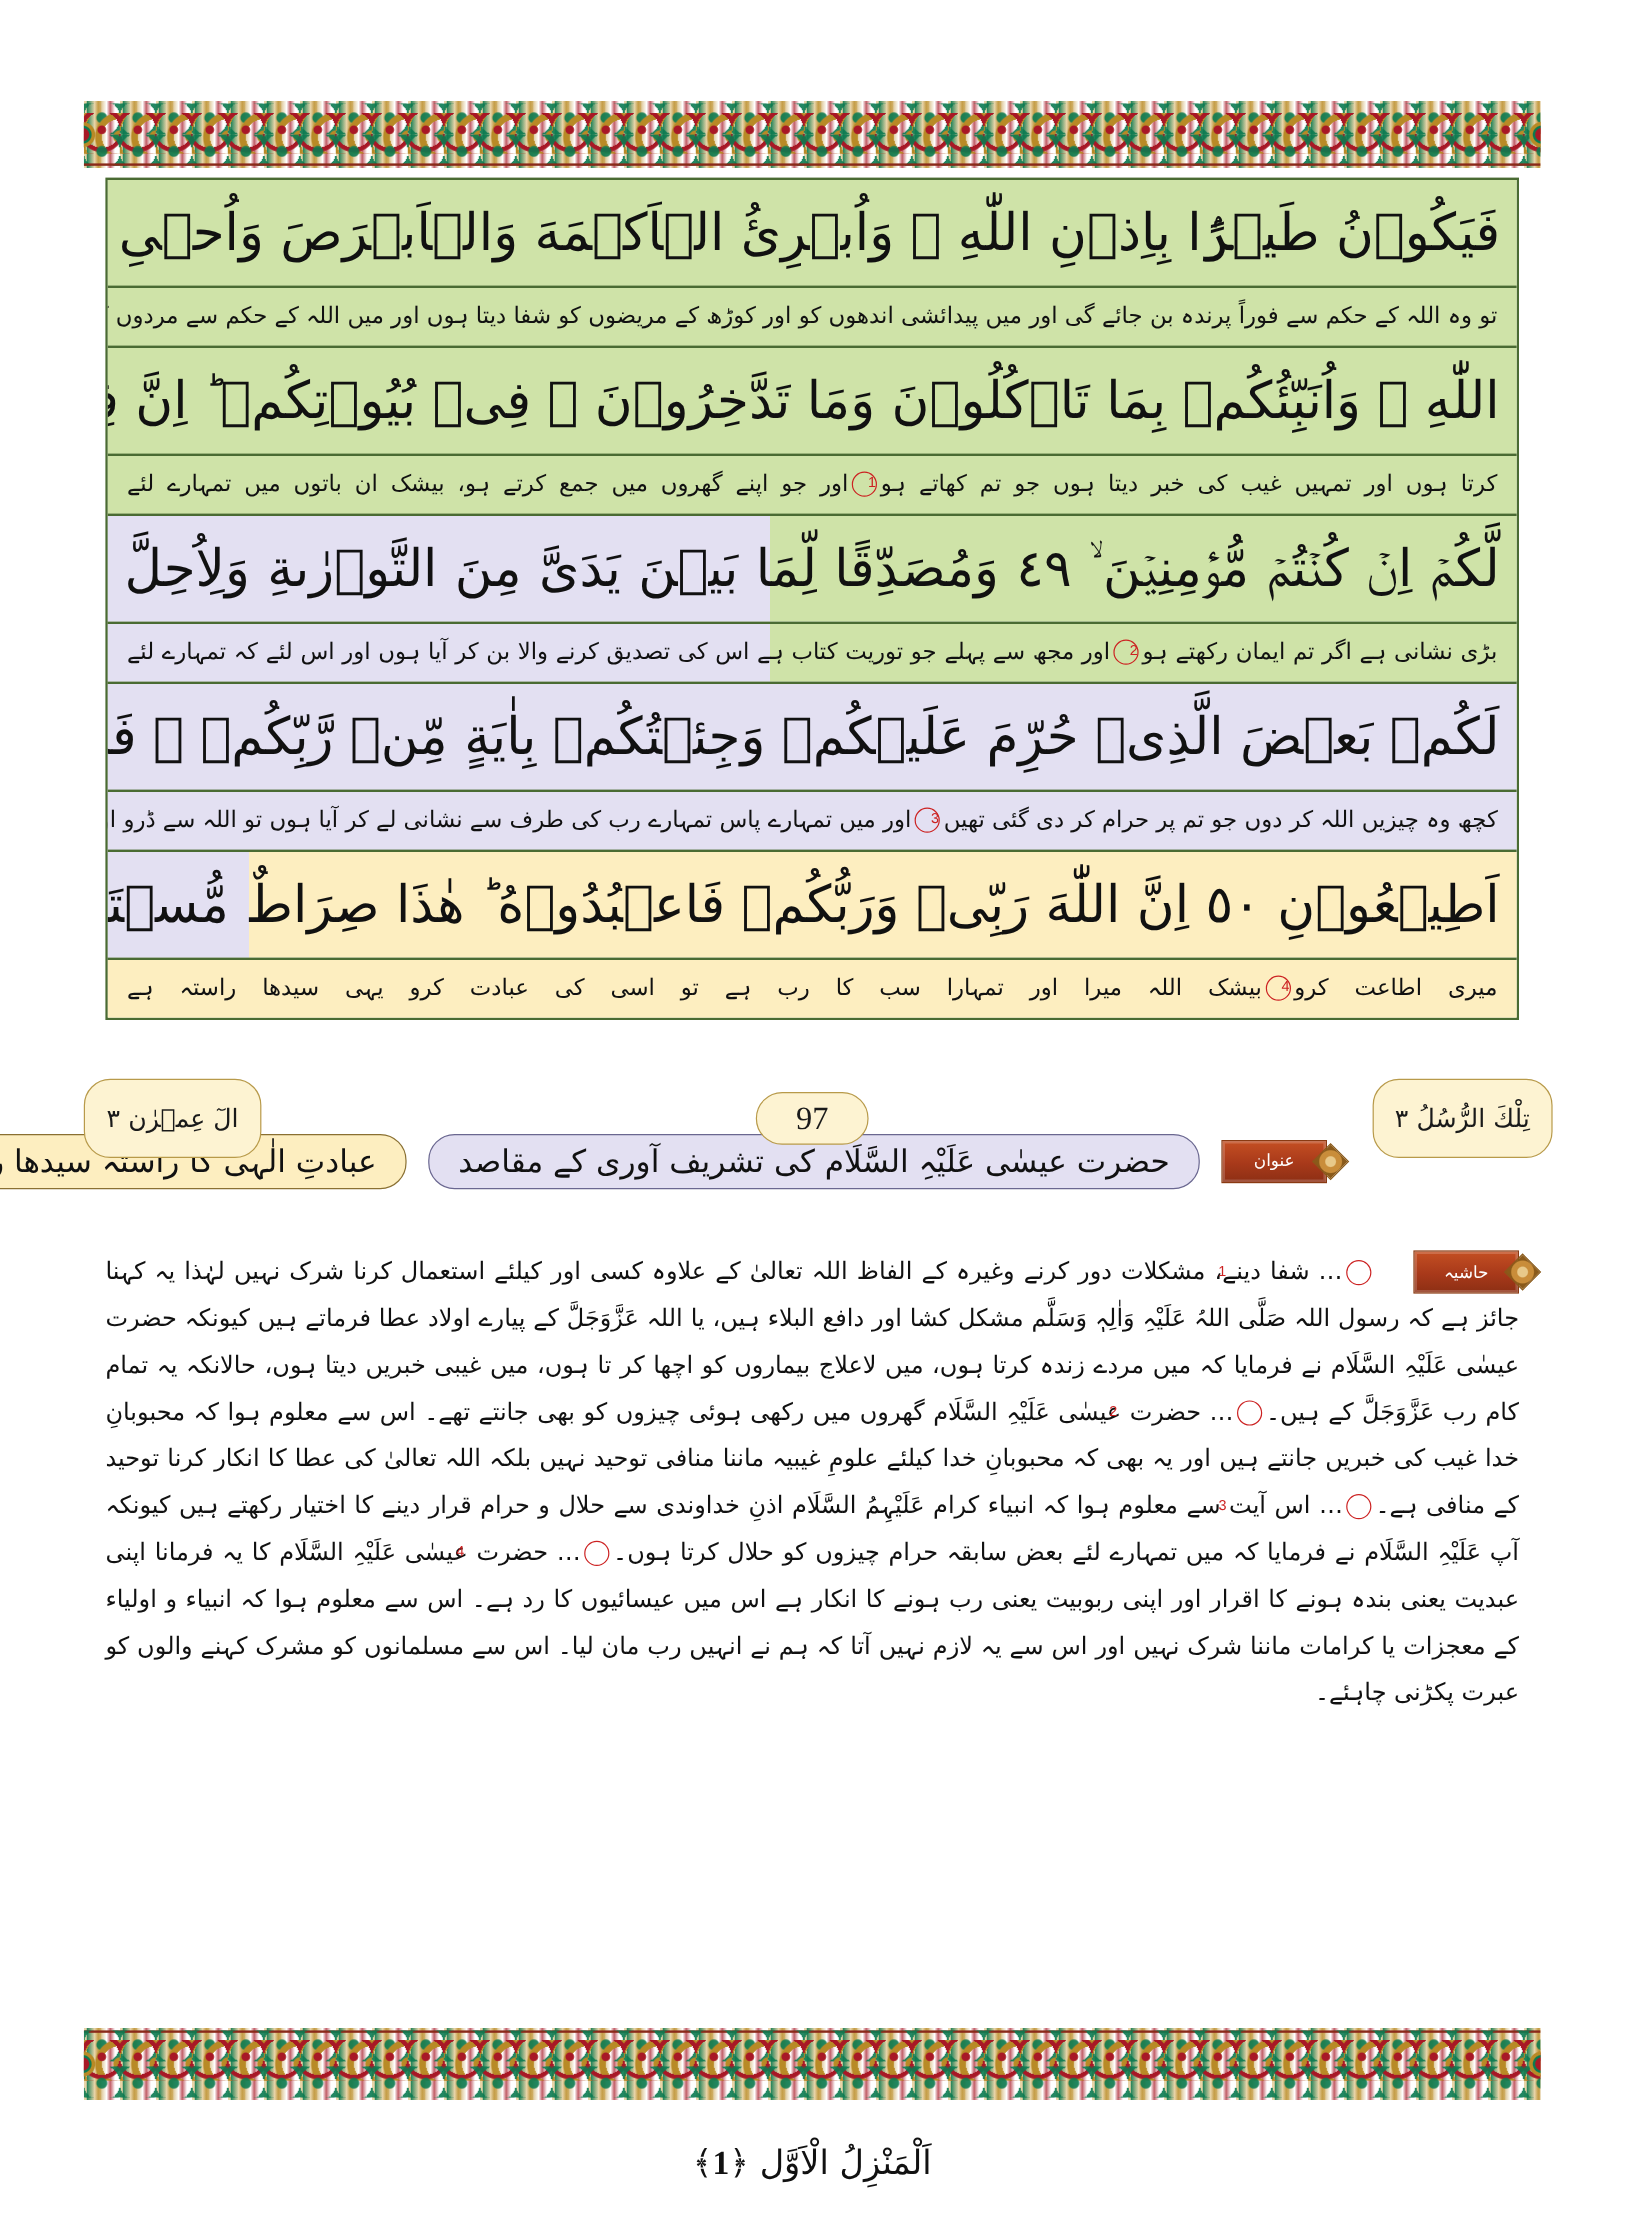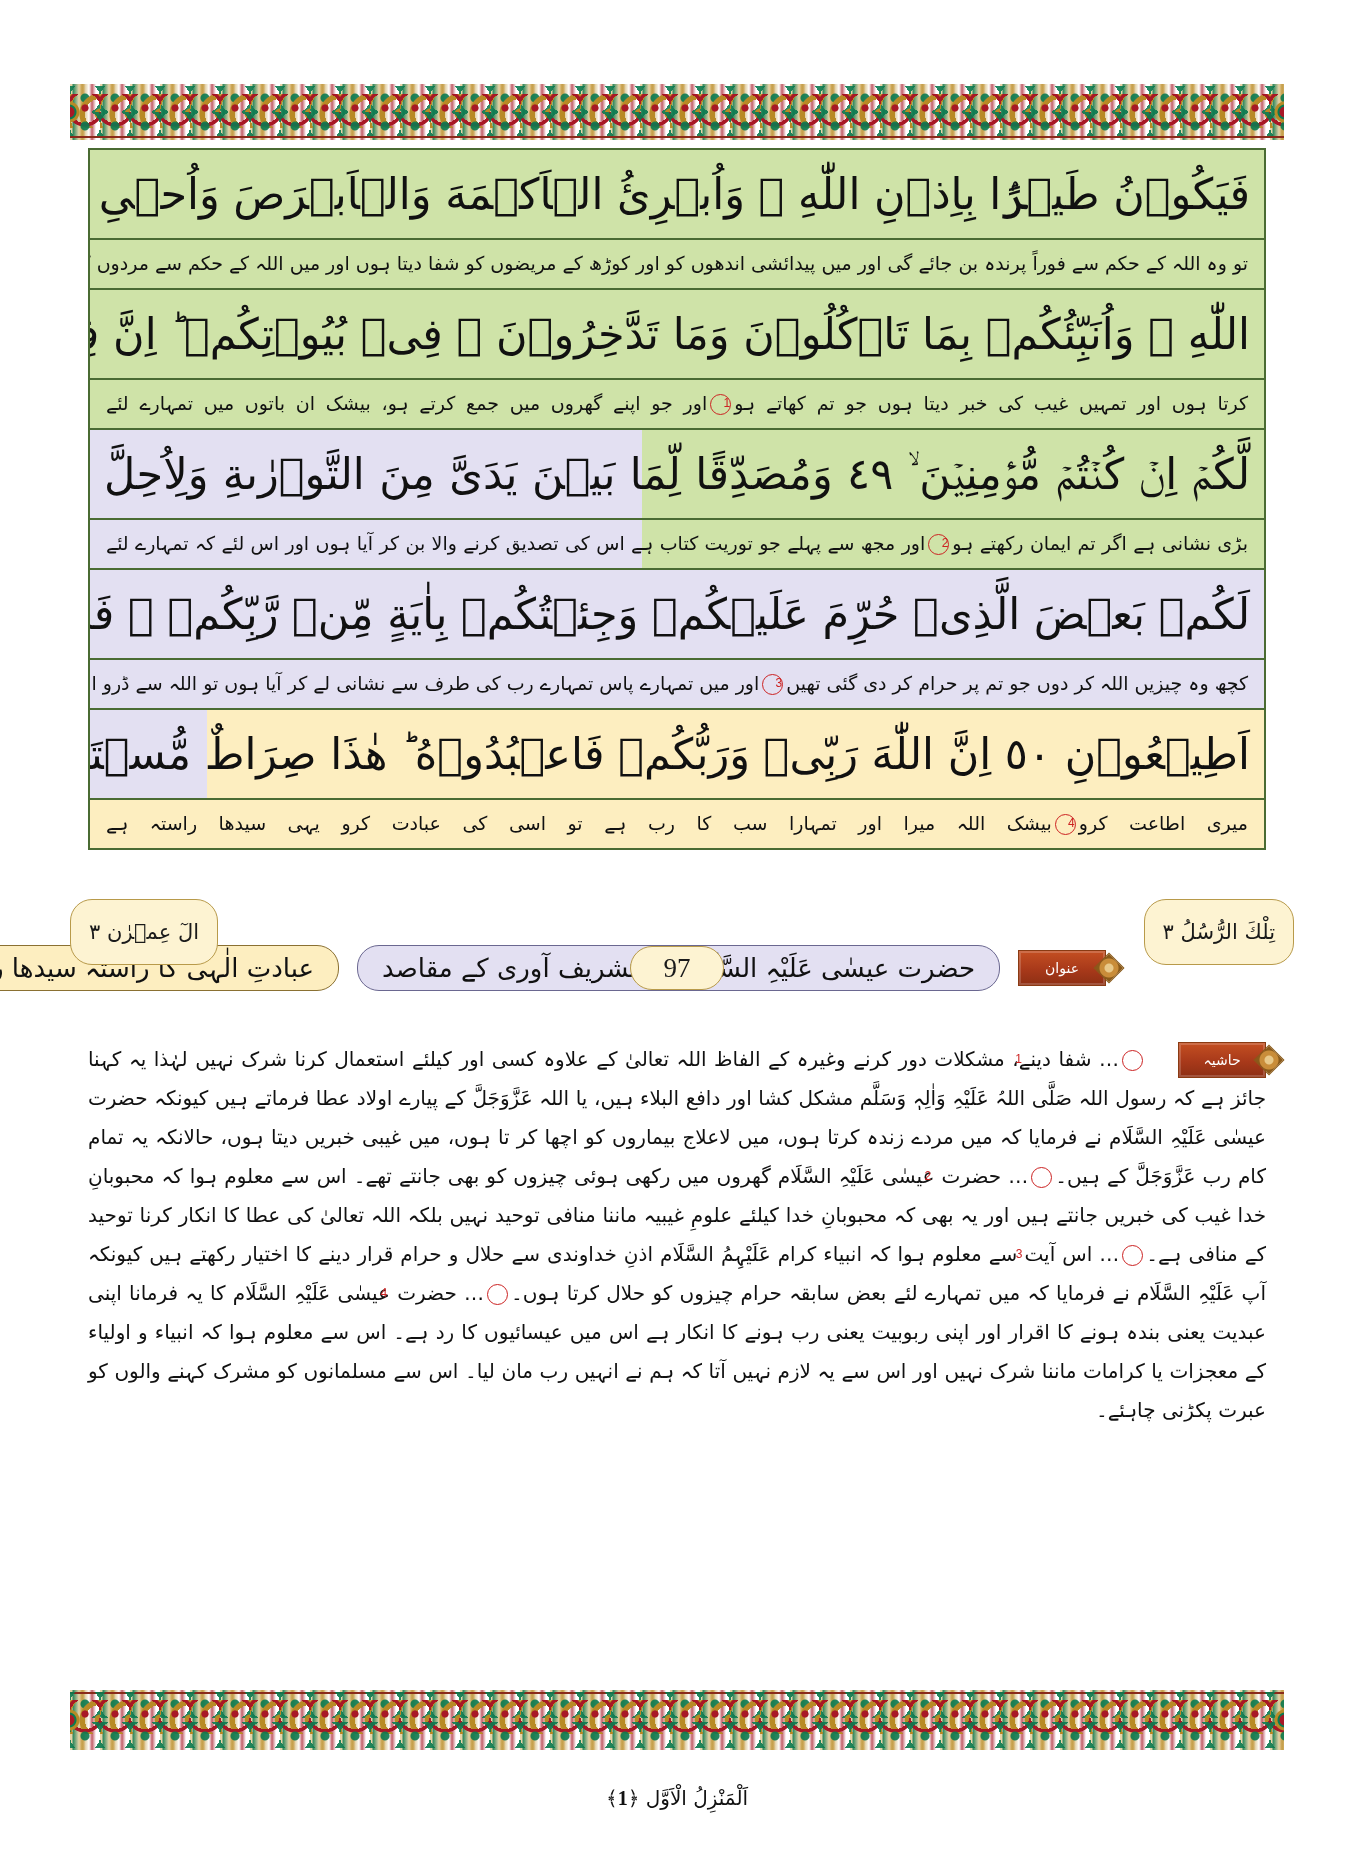--- a/index.html
+++ b/index.html
@@ -135,21 +135,20 @@
     border-radius: 22px;
     height: 42px;
     min-width: 92px;
     display: flex;
     align-items: center;
     justify-content: center;
     font-family: "Liberation Serif", serif;
     font-size: 27px;
     color: #1a1a1a;
     z-index: 3;
-    margin-top: 36px;
   }
 
   
   .verse-block {
     position: absolute;
     left: 88px;
     top: 148px;
     width: 1178px;
     border: 2px solid #4a6b33;
     box-sizing: border-box;
@@ -312,21 +311,21 @@
     text-indent: 120px;
   }
 
   
   .footer-caption {
     position: absolute;
     left: 0; right: 0;
     top: 1786px;
     text-align: center;
     font-family: "DejaVu Sans", "Liberation Sans", sans-serif;
-    font-size: 20px;
+    font-size: 28px;
     color: #111111;
     direction: rtl;
   }
 
   .manzil-num {
     font-family: "Liberation Serif", serif;
     font-weight: bold;
   }
 </style>
 </head>

